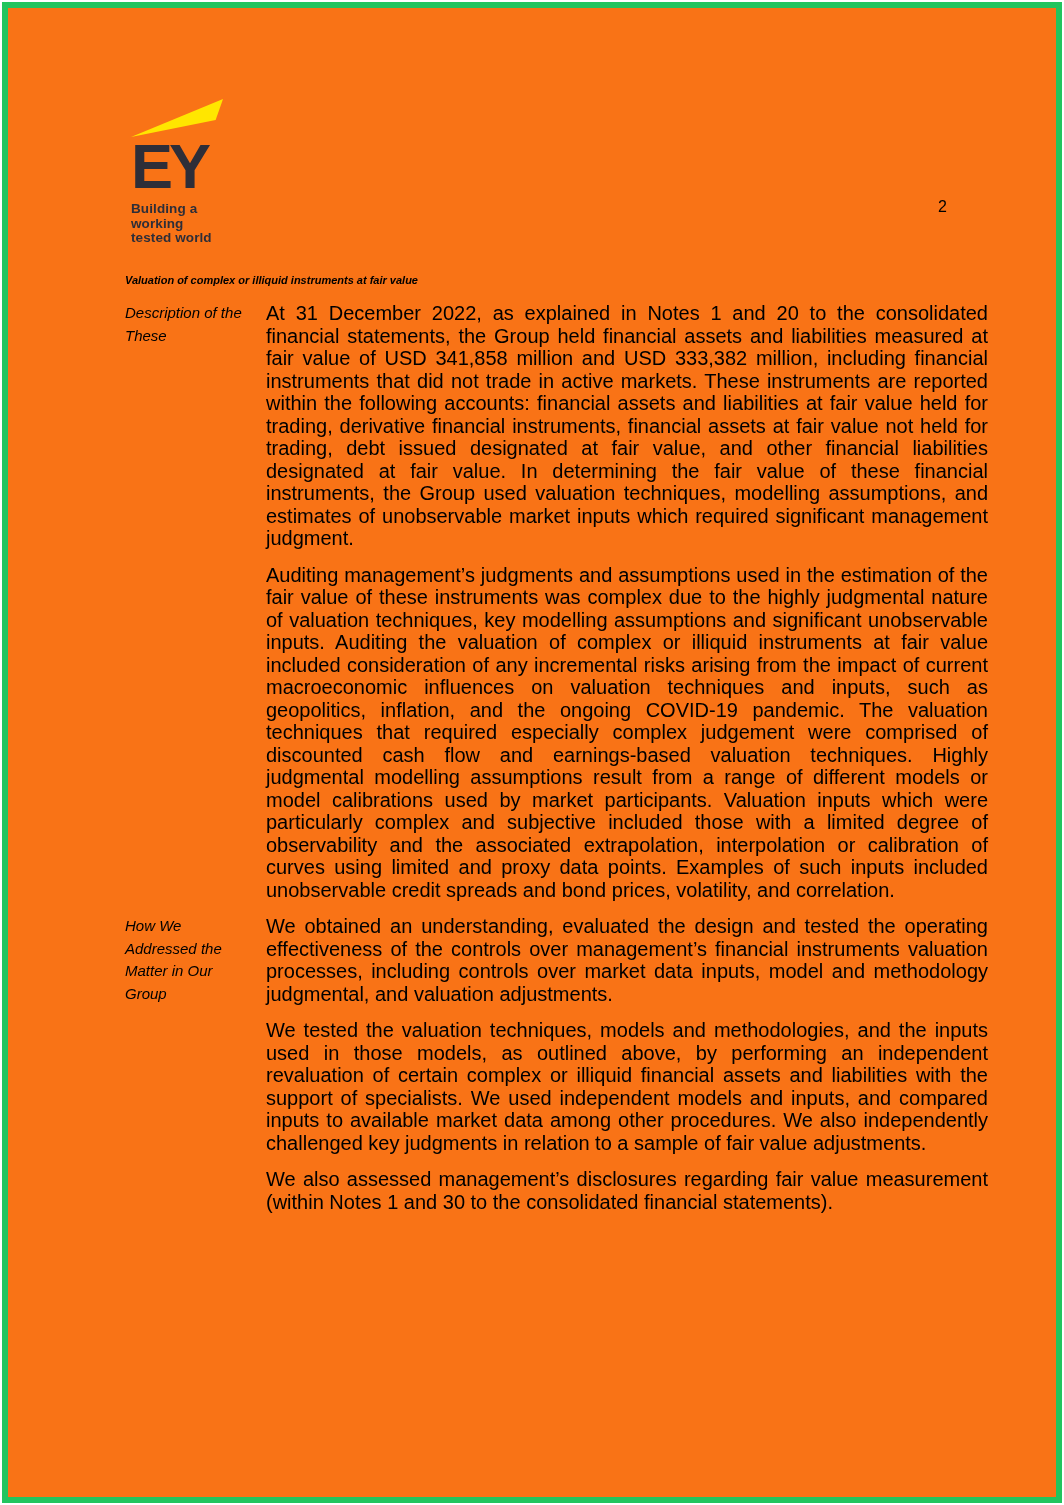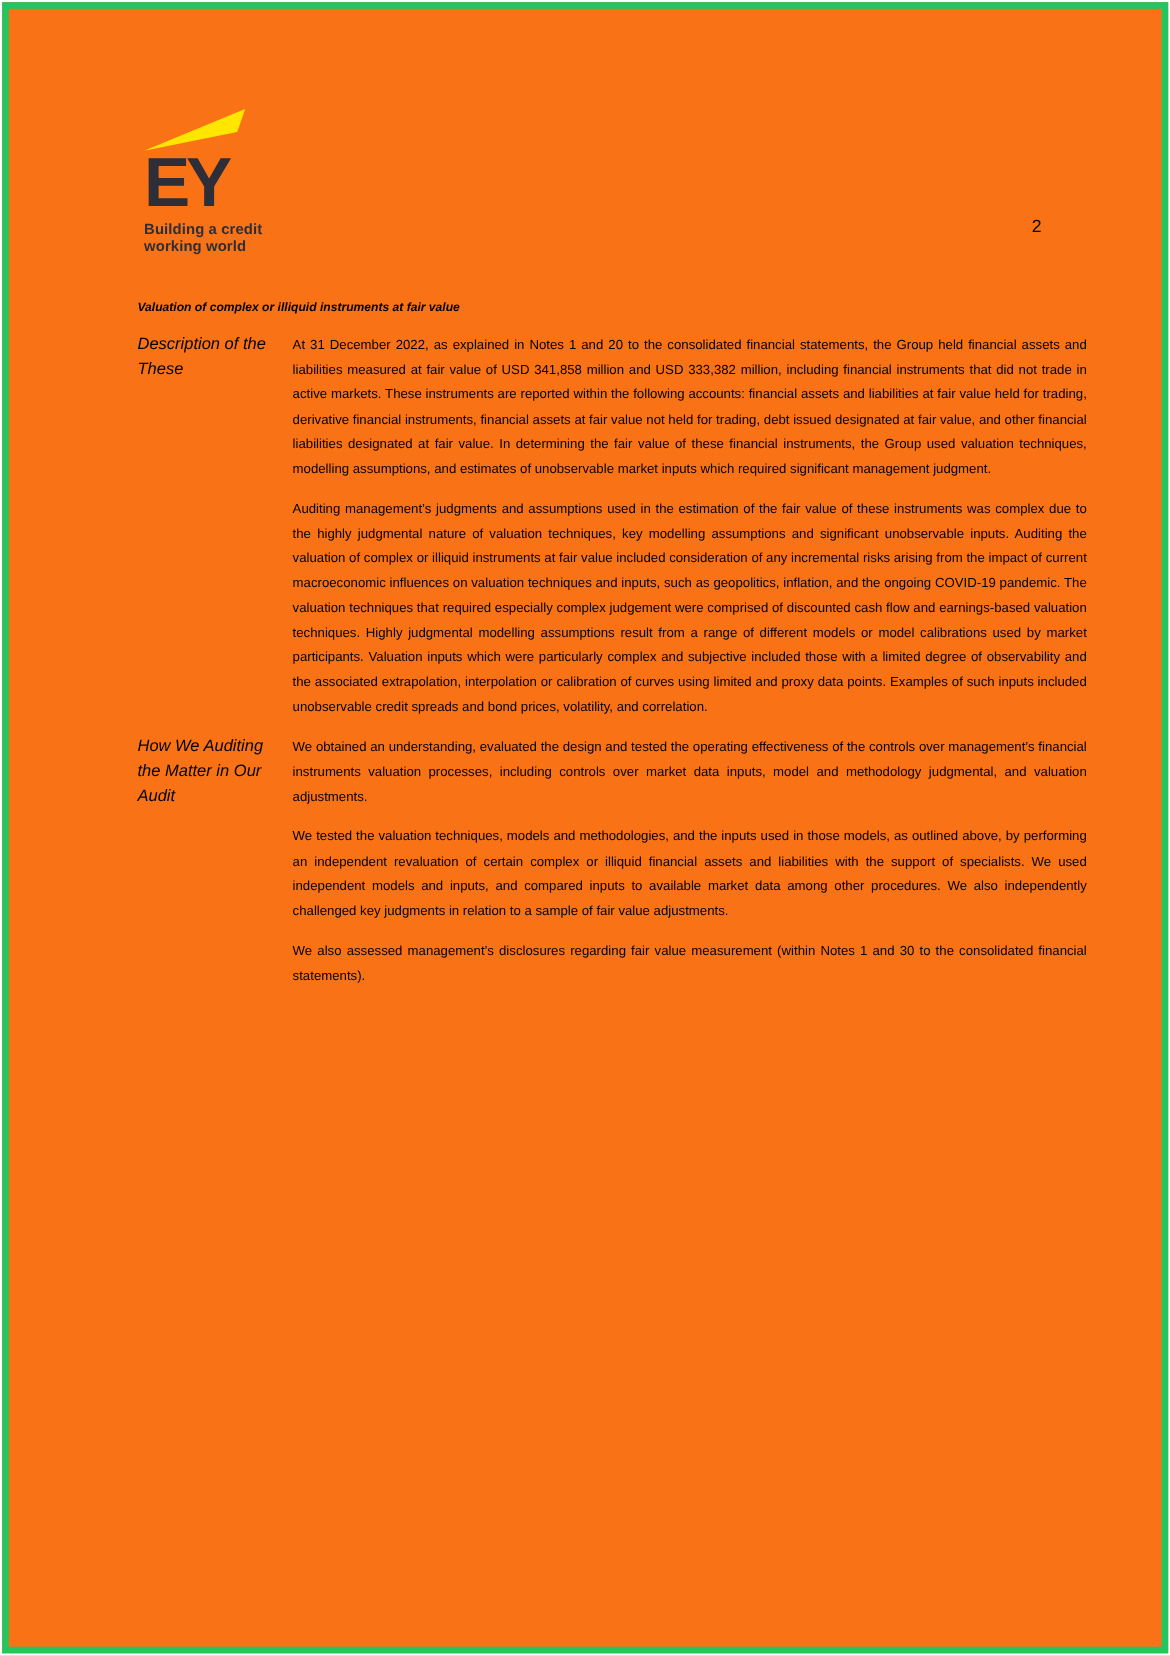--- a/index.html
+++ b/index.html
@@ -80,57 +80,57 @@
     align-items: start;
   }
   .section-label {
     font-size: 15px;
     font-style: italic;
     line-height: 22.5px;
     width: 118px;
   }
   .section-body { }
   .section-body p {
-    font-size: 12px;
+    font-size: 20px;
     line-height: 22.5px;
     text-align: justify;
     margin-bottom: 14px;
   }
   .section-body p:last-child { margin-bottom: 14px; }
 </style>
 </head>
 <body>
 
 <div class="page">
 
   <div class="logo">
     <div class="logo-beam"></div>
     <div class="logo-letters">EY</div>
     <div class="logo-tagline">
-      <div>Building a credit</div>
-      <div>working world</div>
+      <div>Building a working</div>
+      <div>tested world</div>
     </div>
   </div>
 
   <div class="page-number">2</div>
 
   <div class="content">
 
     <div class="doc-heading">Valuation of complex or illiquid instruments at fair value</div>
 
     <div class="section">
       <div class="section-label">Description of the These</div>
       <div class="section-body">
         <p>At 31 December 2022, as explained in Notes 1 and 20 to the consolidated financial statements, the Group held financial assets and liabilities measured at fair value of USD 341,858 million and USD 333,382 million, including financial instruments that did not trade in active markets. These instruments are reported within the following accounts: financial assets and liabilities at fair value held for trading, derivative financial instruments, financial assets at fair value not held for trading, debt issued designated at fair value, and other financial liabilities designated at fair value. In determining the fair value of these financial instruments, the Group used valuation techniques, modelling assumptions, and estimates of unobservable market inputs which required significant management judgment.</p>
         <p>Auditing management’s judgments and assumptions used in the estimation of the fair value of these instruments was complex due to the highly judgmental nature of valuation techniques, key modelling assumptions and significant unobservable inputs. Auditing the valuation of complex or illiquid instruments at fair value included consideration of any incremental risks arising from the impact of current macroeconomic influences on valuation techniques and inputs, such as geopolitics, inflation, and the ongoing COVID-19 pandemic. The valuation techniques that required especially complex judgement were comprised of discounted cash flow and earnings-based valuation techniques. Highly judgmental modelling assumptions result from a range of different models or model calibrations used by market participants. Valuation inputs which were particularly complex and subjective included those with a limited degree of observability and the associated extrapolation, interpolation or calibration of curves using limited and proxy data points. Examples of such inputs included unobservable credit spreads and bond prices, volatility, and correlation.</p>
       </div>
     </div>
 
     <div class="section">
-      <div class="section-label">How We Auditing the Matter in Our Audit</div>
+      <div class="section-label">How We Addressed the Matter in Our Group</div>
       <div class="section-body">
         <p>We obtained an understanding, evaluated the design and tested the operating effectiveness of the controls over management’s financial instruments valuation processes, including controls over market data inputs, model and methodology judgmental, and valuation adjustments.</p>
         <p>We tested the valuation techniques, models and methodologies, and the inputs used in those models, as outlined above, by performing an independent revaluation of certain complex or illiquid financial assets and liabilities with the support of specialists. We used independent models and inputs, and compared inputs to available market data among other procedures. We also independently challenged key judgments in relation to a sample of fair value adjustments.</p>
         <p>We also assessed management’s disclosures regarding fair value measurement (within Notes 1 and 30 to the consolidated financial statements).</p>
       </div>
     </div>
 
   </div>
 </div>
 

